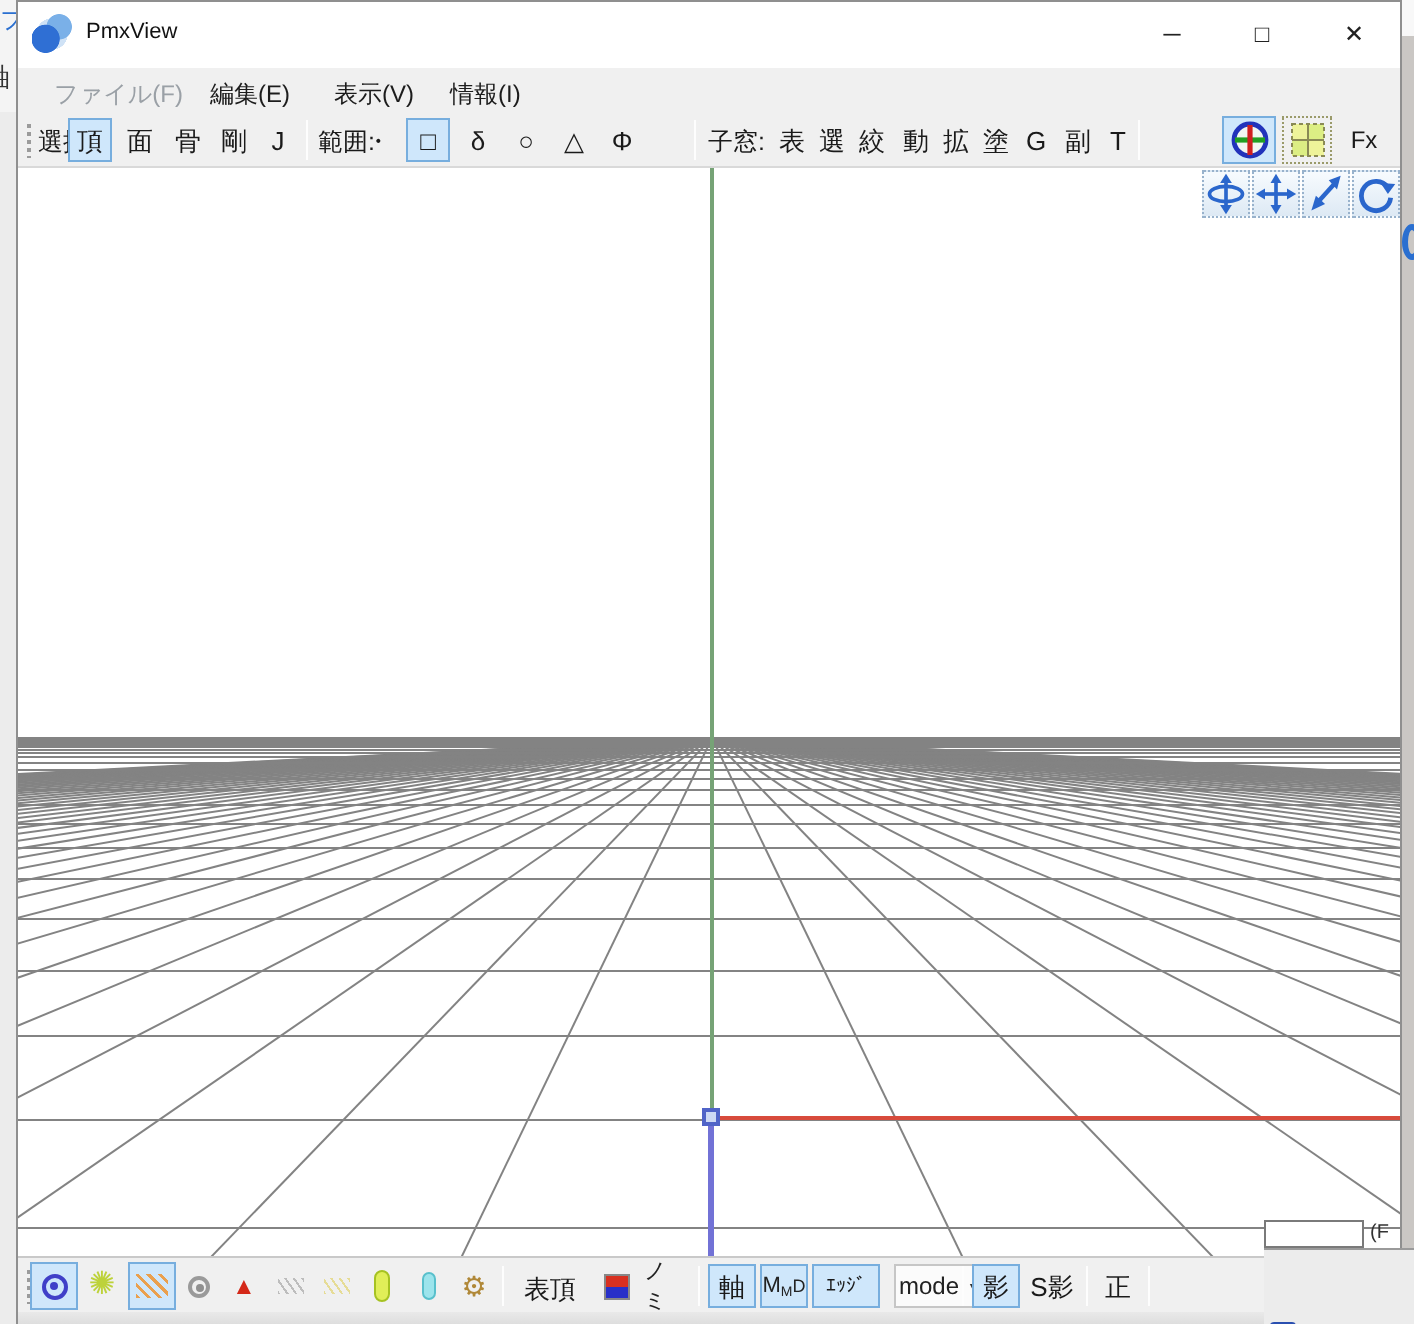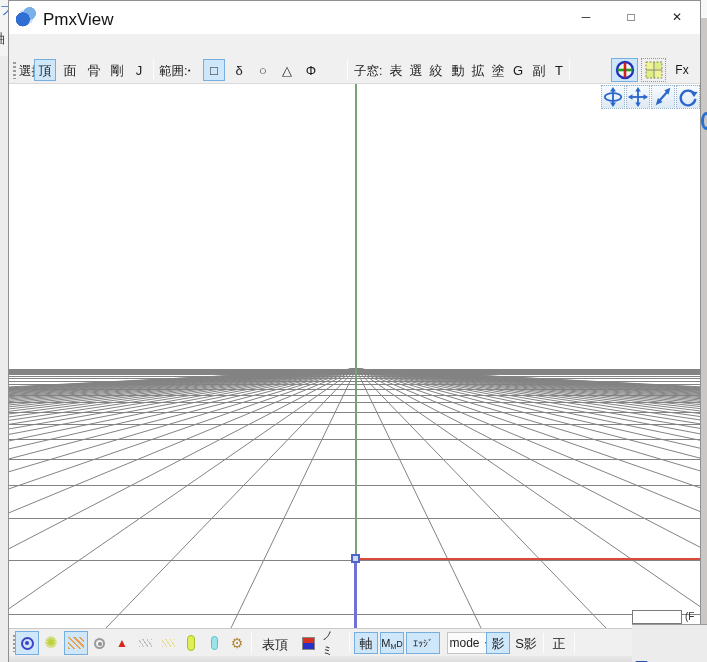--- a/index.html
+++ b/index.html
@@ -17,21 +17,21 @@
 
   
   .win{position:absolute;left:8px;top:0;width:693px;height:662px;background:#f0f0f0;border:1px solid #8f8f8f;border-bottom:none;}
   .titlebar{position:absolute;left:0;top:0;width:100%;height:33px;background:#ffffff;}
   .app-icon{position:absolute;left:7px;top:6px;width:20px;height:20px;
     background:
       radial-gradient(circle at 34% 62%, #2f6fd4 0 38%, transparent 40%),
       radial-gradient(circle at 68% 32%, #7ab0e8 0 32%, transparent 34%),
       radial-gradient(circle at 50% 50%, #cfe2f6 0 55%, transparent 56%);
     border-radius:4px;}
-  .title-text{position:absolute;left:34px;top:9px;font-size:17px;color:#111;}
+  .title-text{position:absolute;left:34px;top:9px;font-size:11px;color:#111;}
   .capbtn{position:absolute;top:5px;width:32px;height:23px;text-align:center;line-height:23px;font-size:12px;color:#222;background:transparent;}
   .menubar{position:absolute;left:0;top:33px;width:100%;height:23px;background:#f0f0f0;}
   .menu-item{position:absolute;top:3px;font-size:12px;color:#1c1c1c;padding:2px 3px;}
   .menu-item.disabled{color:#9aa0a6;}
 
   
   .toolbar{position:absolute;left:0;top:56px;width:100%;height:27px;background:#f0f0f0;border-bottom:1px solid #d9d9d9;}
   .btoolbar{position:absolute;left:0;top:627px;width:100%;height:28px;background:#f0f0f0;border-top:1px solid #c9c9c9;}
   .bstrip{position:absolute;left:0;top:655px;width:100%;height:7px;background:linear-gradient(#e9e9e9,#dcdcdc);}
   .grip{position:absolute;width:5px;height:18px;background-image:radial-gradient(#9b9b9b 34%,transparent 36%);background-size:5px 4px;}
@@ -91,20 +91,26 @@
   <div class="win">
 
     <div class="titlebar">
       <div class="app-icon"></div>
       <span class="title-text">PmxView</span>
       <div class="capbtn" style="left:561px;">─</div>
       <div class="capbtn" style="left:606px;">□</div>
       <div class="capbtn" style="left:652px;">✕</div>
     </div>
 
+    <div class="menubar">
+      <span class="menu-item disabled" style="left:15px;">ファイル(F)</span>
+      <span class="menu-item" style="left:93px;">編集(E)</span>
+      <span class="menu-item" style="left:155px;">表示(V)</span>
+      <span class="menu-item" style="left:213px;">情報(I)</span>
+    </div>
 
     <div class="toolbar">
       <div class="grip" style="left:3px;top:4px;"></div>
       <span class="tlabel" style="left:10px;top:6px;">選択:</span>
       <div class="tbtn sel" style="left:25px;top:2px;width:22px;">頂</div>
       <div class="tbtn" style="left:50px;top:2px;width:22px;">面</div>
       <div class="tbtn" style="left:74px;top:2px;width:22px;">骨</div>
       <div class="tbtn" style="left:97px;top:2px;width:22px;">剛</div>
       <div class="tbtn" style="left:120px;top:2px;width:20px;">J</div>
       <div class="sep" style="left:144px;top:3px;"></div>

